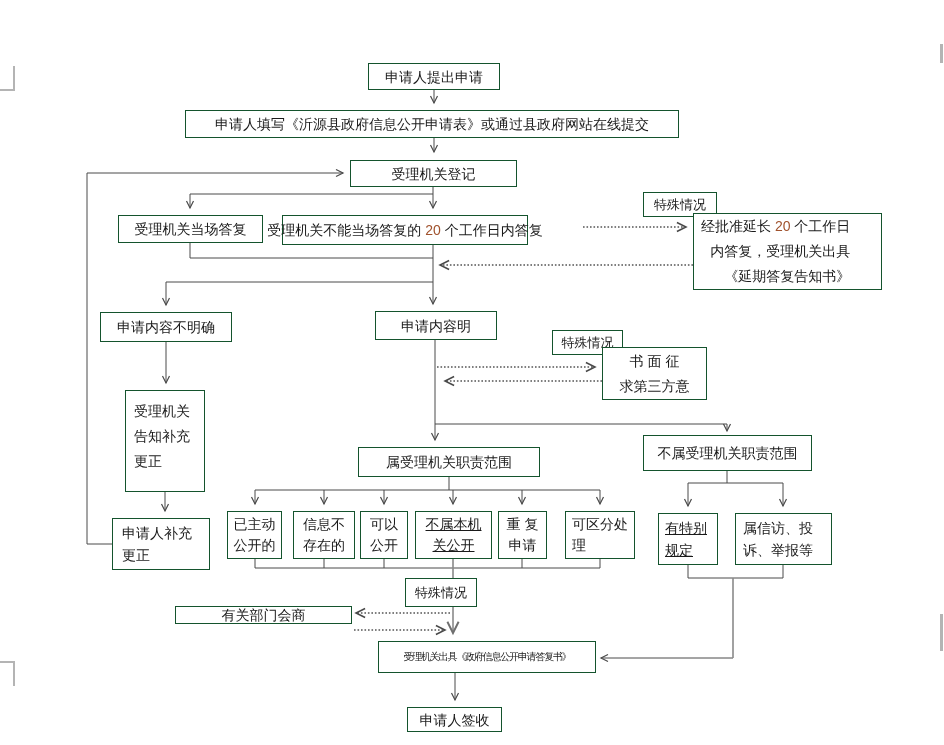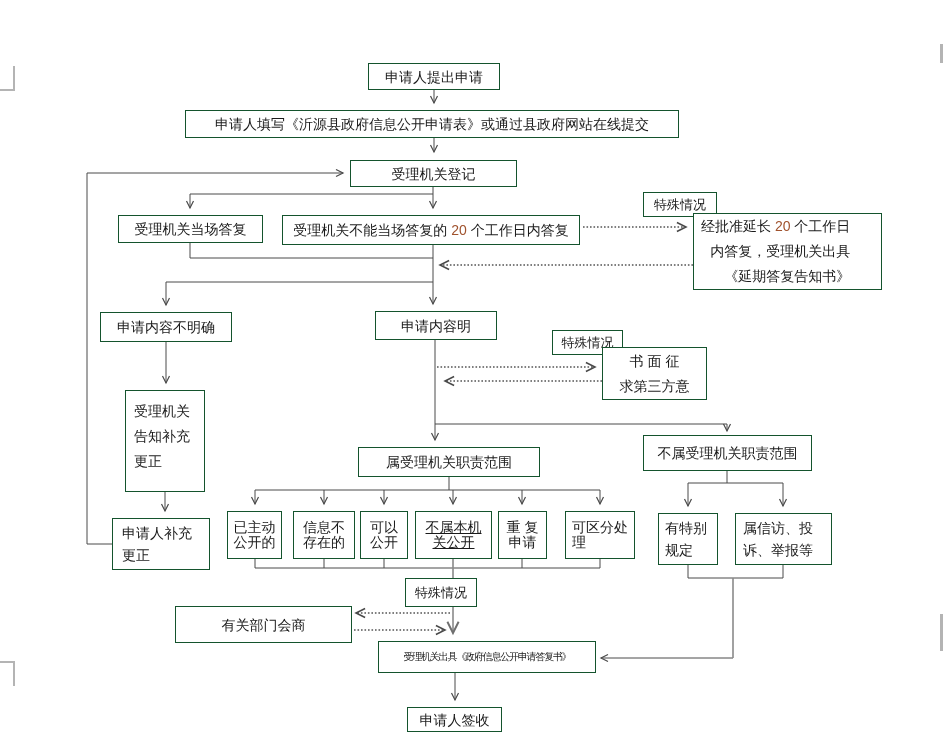--- a/index.html
+++ b/index.html
@@ -8,21 +8,21 @@
   .node{position:absolute;border:1px solid #14532d;background:#fff;
         display:flex;align-items:center;justify-content:center;
         font-size:14px;line-height:20px;text-align:center;white-space:pre-line;box-sizing:border-box;}
   .node .t{display:block;}
   .nowrap{white-space:nowrap;}
   .small{font-size:13px;margin-left:40px;}
   .left{justify-content:flex-start;text-align:left;}
   .topalign{align-items:flex-start;}
   .lh25{line-height:25px;}
   .lh22{line-height:22px;}
-  .lh21{line-height:15px;}
+  .lh21{line-height:21px;}
   .num{color:#A0522D;}
   .tight{font-size:10px;letter-spacing:-1.2px;}
   svg.wires{position:absolute;left:0;top:0;pointer-events:none;}
   .mark{position:absolute;background:#b4b4b4;}
 </style>
 </head>
 <body>
 
 <div class="stage">
 
@@ -101,21 +101,21 @@
   </div>
 
   <div class="node nowrap" style="left:350px;top:160px;width:167px;height:27px;">
     <span class="t">受理机关登记</span>
   </div>
 
   <div class="node nowrap" style="left:118px;top:215px;width:145px;height:28px;">
     <span class="t">受理机关当场答复</span>
   </div>
 
-  <div class="node nowrap" style="left:282px;top:215px;width:298px;height:30px;">
+  <div class="node nowrap" style="left:282px;top:215px;width:246px;height:30px;">
     <span class="t"><span>受理机关不能当场答复的 </span><span class="num" style="color: rgb(160, 82, 45);">20</span><span> 个工作日内答复</span></span>
   </div>
 
   <div class="node small nowrap" style="left:603px;top:192px;width:74px;height:25px;">
     <span class="t">特殊情况</span>
   </div>
 
   <div class="node left lh25" style="left:693px;top:213px;width:189px;height:77px;padding:1px 7px;text-align:right;">
     <span class="t"><span>经批准延长 </span><span class="num" style="color: rgb(160, 82, 45);">20</span><span> 个工作日
 内答复，受理机关出具
@@ -176,34 +176,34 @@
   </div>
   <div class="node lh21" style="left:498px;top:511px;width:49px;height:48px;">
     <span class="t">重 复
 申请</span>
   </div>
   <div class="node left lh21" style="left:565px;top:511px;width:70px;height:48px;padding-left:6px;">
     <span class="t">可区分处
 理</span>
   </div>
 
-  <div class="node left lh22" style="left:658px;top:513px;width:60px;height:52px;padding-left:6px;">
+  <div class="node left lh22" style="left:658px;top:513px;width:60px;height:52px;padding-left:6px;text-decoration:underline;">
     <span class="t">有特别
 规定</span>
   </div>
   <div class="node left lh22" style="left:735px;top:513px;width:97px;height:52px;padding-left:7px;">
     <span class="t">属信访、投
 诉、举报等</span>
   </div>
 
   <div class="node small nowrap" style="left:365px;top:578px;width:72px;height:29px;">
     <span class="t">特殊情况</span>
   </div>
 
-  <div class="node nowrap" style="left:175px;top:606px;width:177px;height:37px;">
+  <div class="node nowrap" style="left:175px;top:606px;width:177px;height:18px;">
     <span class="t">有关部门会商</span>
   </div>
 
   <div class="node nowrap tight" style="left:378px;top:641px;width:218px;height:32px;">
     <span class="t">受理机关出具《政府信息公开申请答复书》</span>
   </div>
 
   <div class="node nowrap" style="left:407px;top:707px;width:95px;height:25px;">
     <span class="t">申请人签收</span>
   </div>

